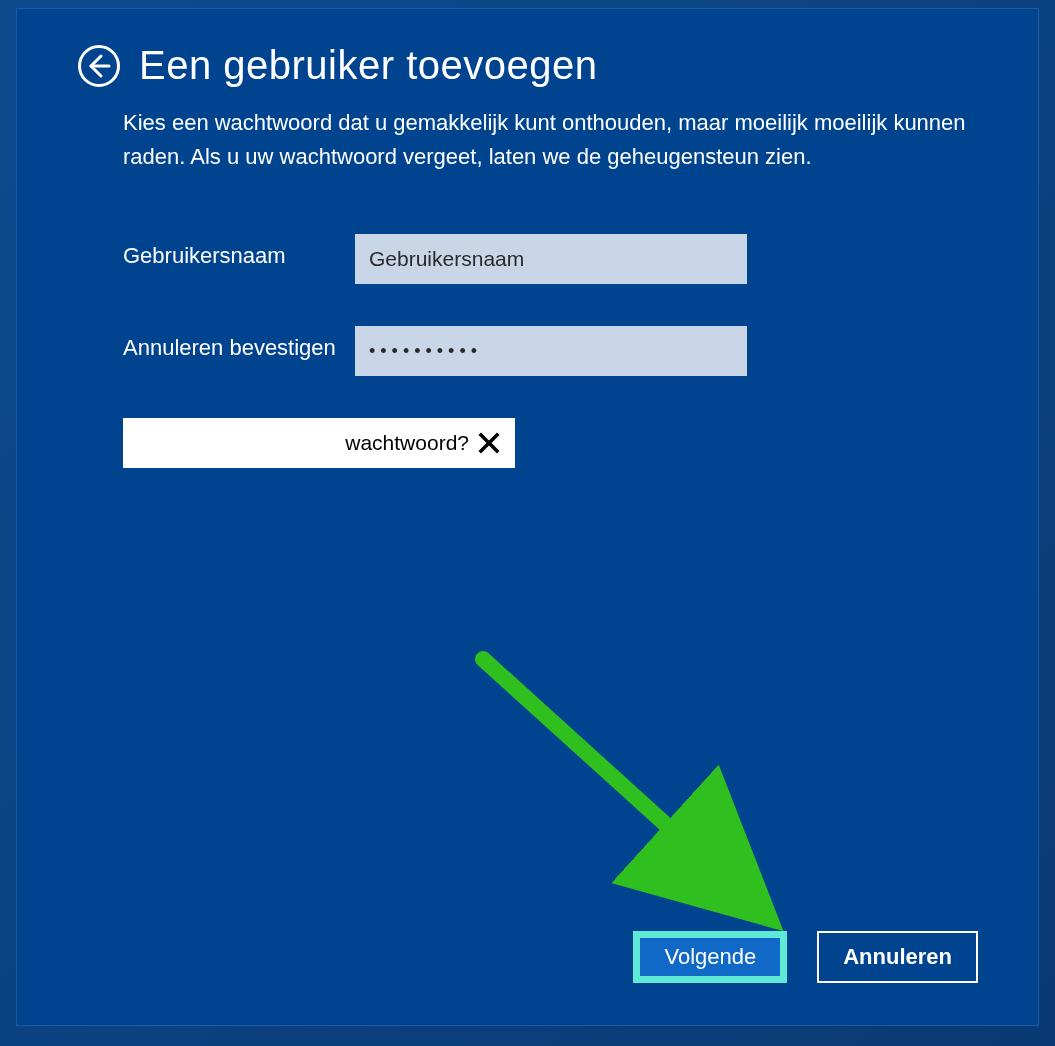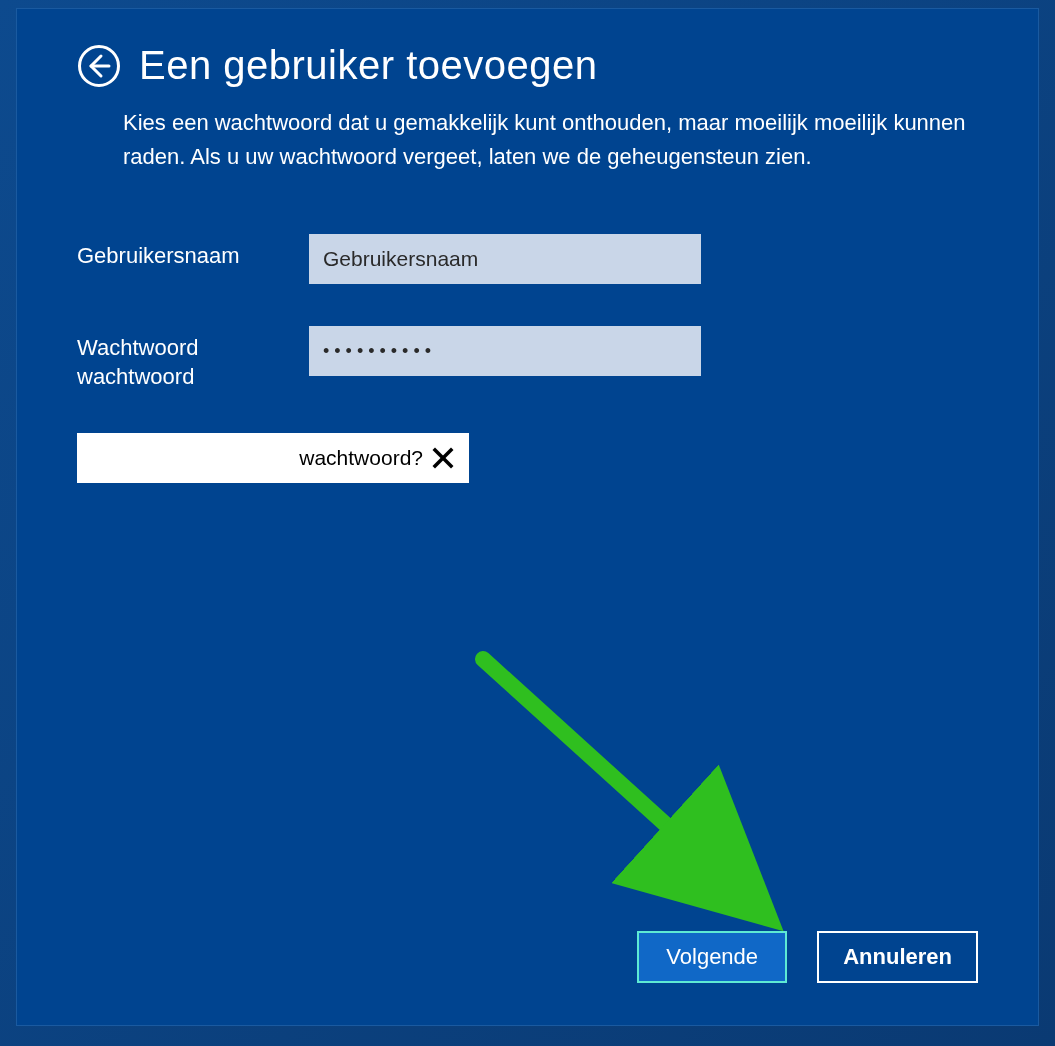--- a/index.html
+++ b/index.html
@@ -42,20 +42,21 @@
     font-weight: 400;
     letter-spacing: 0.5px;
   }
   .desc {
     font-size: 22px;
     line-height: 1.55;
     margin: 12px 0 60px 46px;
     max-width: 860px;
   }
   .form {
+    margin-left: 46px;
   }
   .row {
     display: flex;
     align-items: flex-start;
     margin-bottom: 42px;
   }
   .row .label {
     width: 232px;
     font-size: 22px;
     padding-top: 8px;
@@ -120,21 +121,21 @@
     display: flex;
     align-items: center;
     justify-content: center;
     font-size: 22px;
     color: #fff;
     padding: 0 24px;
     cursor: pointer;
   }
   .btn.primary {
     background: #1068c7;
-    border: 2px solid #5eead4;
+    border: 7px solid #5eead4;
   }
   .btn.secondary {
     background: transparent;
     font-weight: bold;
   }
   .arrow-overlay {
     position: absolute;
     left: 456px;
     top: 640px;
     pointer-events: none;
@@ -162,21 +163,21 @@
 
     <div class="row">
       <div class="label">Gebruikersnaam</div>
       <div class="field-wrap">
         <input type="text" class="dim" value="Gebruikersnaam" style="">
       </div>
     </div>
 
 
     <div class="row">
-      <div class="label">Wachtwoord wachtwoord</div>
+      <div class="label">Annuleren bevestigen</div>
       <div class="field-wrap">
         <input type="password" class="dim" value="••••••••••" style="">
       </div>
     </div>
 
     <div class="row">
       <div class="field-wrap active-wrap">
         <input type="text" style="padding-right: 44px;" value="wachtwoord?">
         <div class="clear-btn">
           <svg width="22" height="22" viewBox="0 0 22 22">

